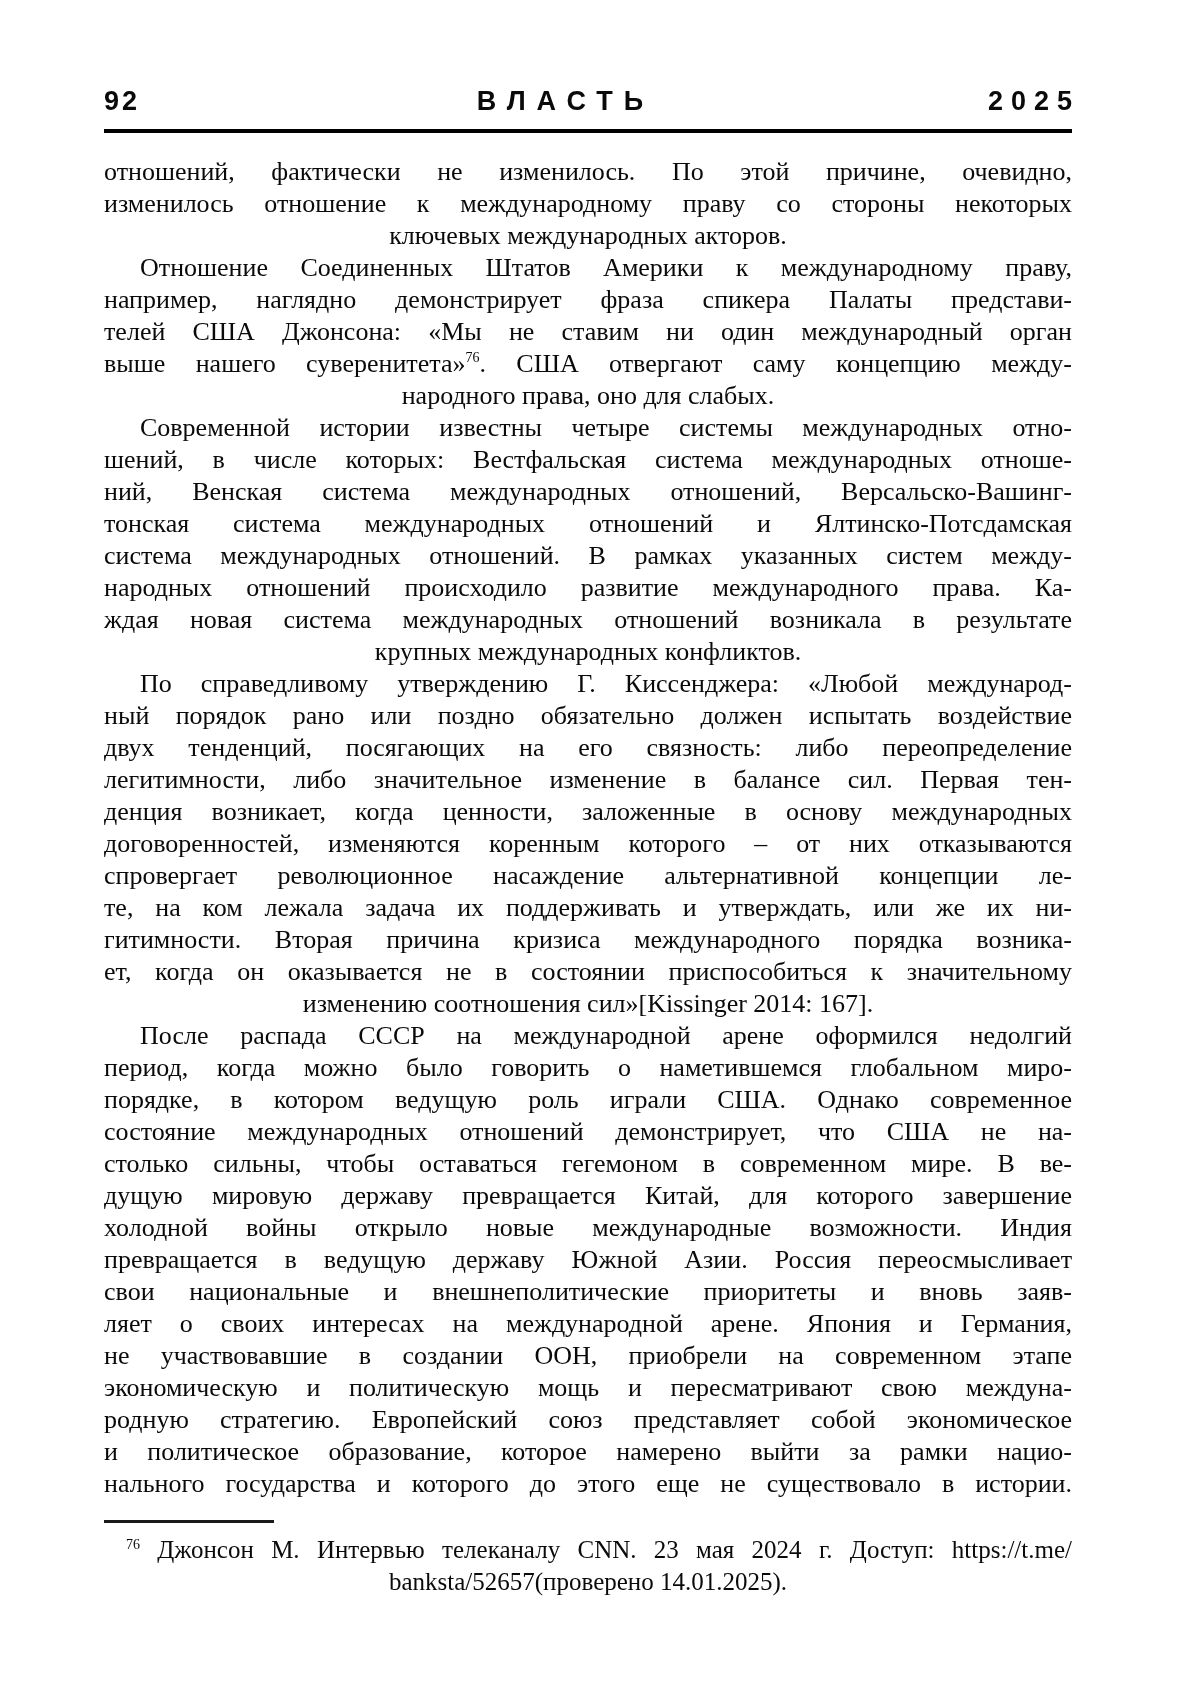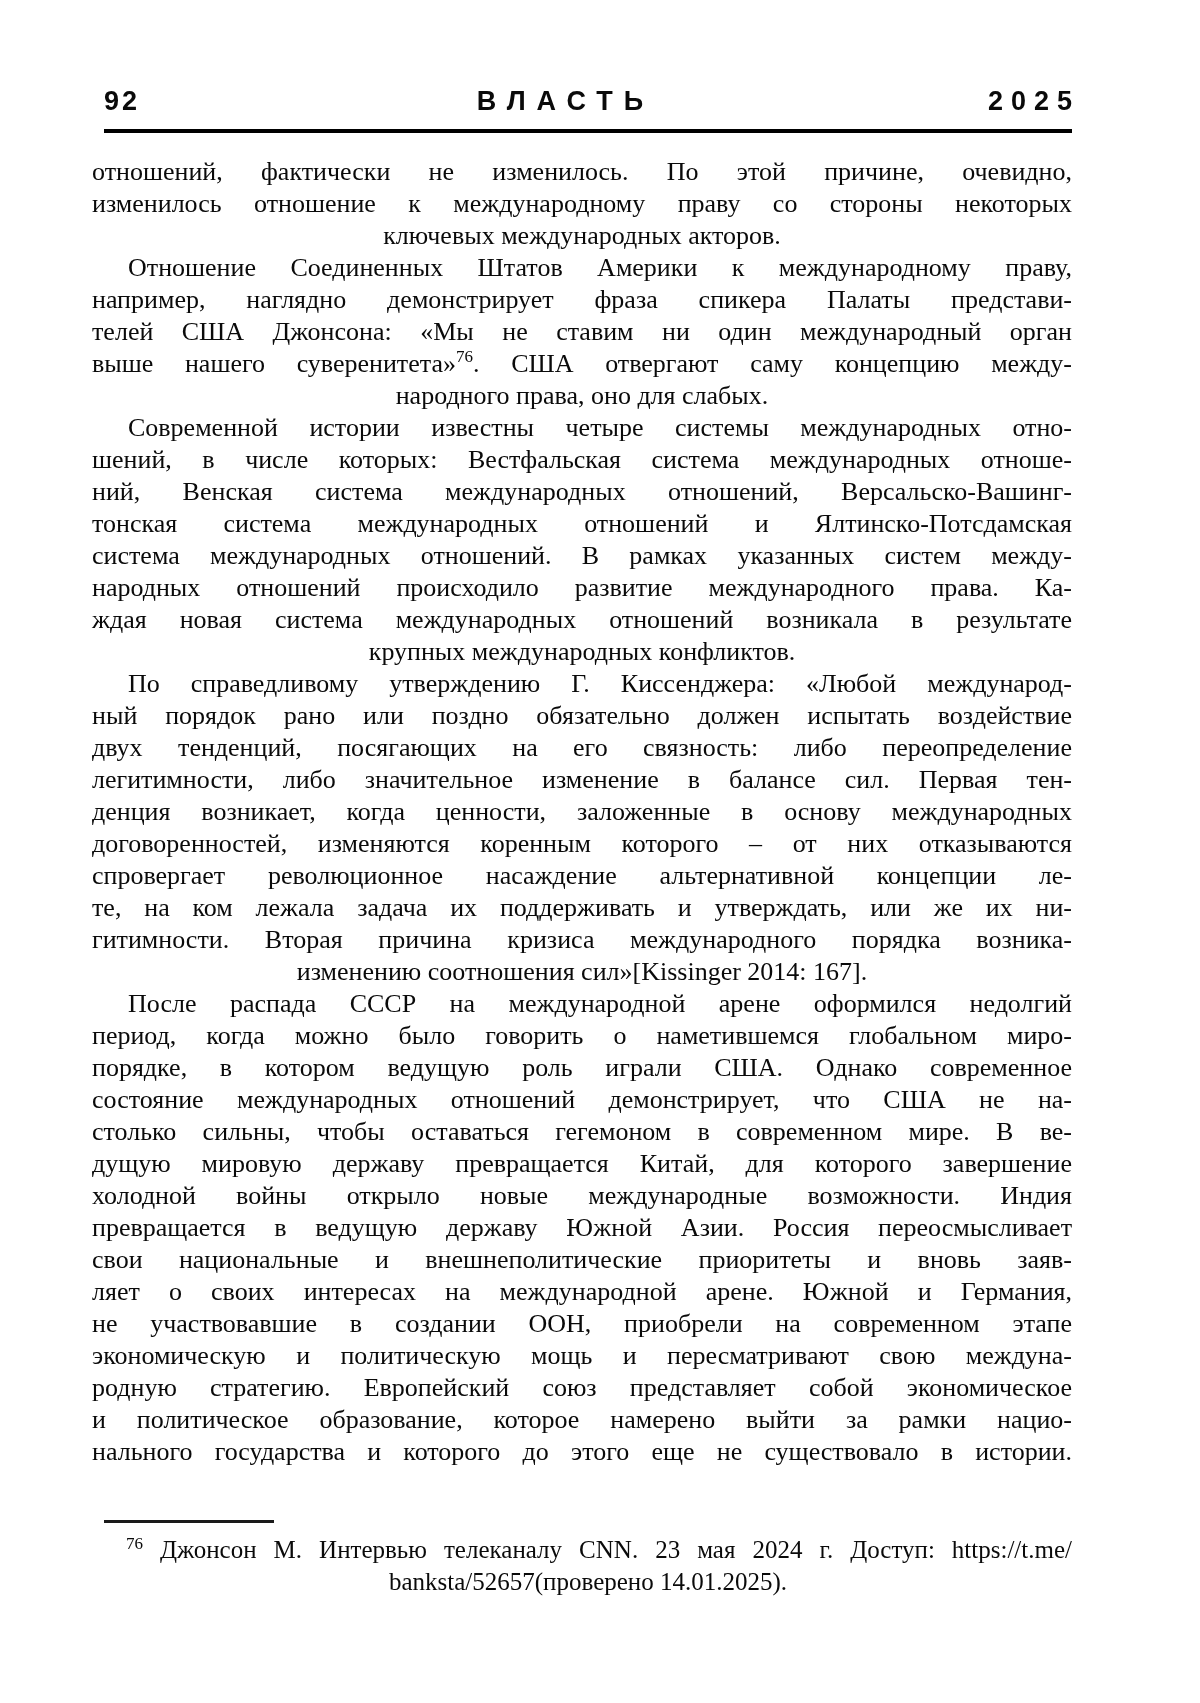--- a/index.html
+++ b/index.html
@@ -38,37 +38,37 @@
     top: 129px;
     left: 104px;
     right: 128px;
     height: 4px;
     background: #000;
   }
   
   .article-body {
     position: absolute;
     top: 156px;
-    left: 92px;
+    left: 104px;
     right: 128px;
     font-size: 26px;
     line-height: 32px;
   }
   .paragraph { margin: 0; }
   .line {
     text-align: center;
     min-height: 32px;
   }
   .line.just {
     text-align: justify;
     text-align-last: justify;
   }
   .line.indent { text-indent: 36px; }
   sup {
-    font-size: 17px;
+    font-size: 14px;
     line-height: 0;
     vertical-align: super;
   }
   
   .footnote-rule {
     position: absolute;
     top: 1520px;
     left: 104px;
     width: 170px;
     height: 3px;
@@ -123,33 +123,34 @@
       <div class="paragraph">
         <div class="line just indent">По справедливому утверждению Г. Киссенджера: «Любой международ-</div>
         <div class="line just">ный порядок рано или поздно обязательно должен испытать воздействие</div>
         <div class="line just">двух тенденций, посягающих на его связность: либо переопределение</div>
         <div class="line just">легитимности, либо значительное изменение в балансе сил. Первая тен-</div>
         <div class="line just">денция возникает, когда ценности, заложенные в основу международных</div>
         <div class="line just">договоренностей, изменяются коренным которого – от них отказываются</div>
         <div class="line just">спровергает революционное насаждение альтернативной концепции ле-</div>
         <div class="line just">те, на ком лежала задача их поддерживать и утверждать, или же их ни-</div>
         <div class="line just">гитимности. Вторая причина кризиса международного порядка возника-</div>
+        <div class="line just">ет, когда он оказывается не в состоянии приспособиться к значительному</div>
         <div class="line">изменению соотношения сил»[Kissinger 2014: 167].</div>
       </div>
       <div class="paragraph">
         <div class="line just indent">После распада СССР на международной арене оформился недолгий</div>
         <div class="line just">период, когда можно было говорить о наметившемся глобальном миро-</div>
         <div class="line just">порядке, в котором ведущую роль играли США. Однако современное</div>
         <div class="line just">состояние международных отношений демонстрирует, что США не на-</div>
         <div class="line just">столько сильны, чтобы оставаться гегемоном в современном мире. В ве-</div>
         <div class="line just">дущую мировую державу превращается Китай, для которого завершение</div>
         <div class="line just">холодной войны открыло новые международные возможности. Индия</div>
         <div class="line just">превращается в ведущую державу Южной Азии. Россия переосмысливает</div>
         <div class="line just">свои национальные и внешнеполитические приоритеты и вновь заяв-</div>
-        <div class="line just">ляет о своих интересах на международной арене. Южной и Германия,</div>
+        <div class="line just">ляет о своих интересах на международной арене. Япония и Германия,</div>
         <div class="line just">не участвовавшие в создании ООН, приобрели на современном этапе</div>
         <div class="line just">экономическую и политическую мощь и пересматривают свою междуна-</div>
         <div class="line just">родную стратегию. Европейский союз представляет собой экономическое</div>
         <div class="line just">и политическое образование, которое намерено выйти за рамки нацио-</div>
         <div class="line just">нального государства и которого до этого еще не существовало в истории.</div>
       </div>
     </div>
 
   <div class="footnote-rule"></div>
 

